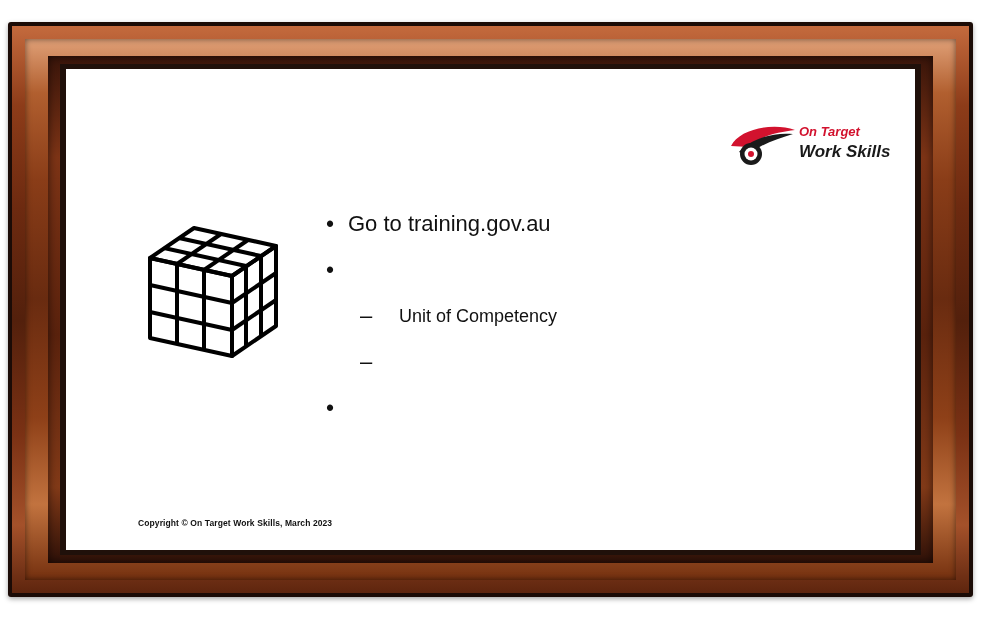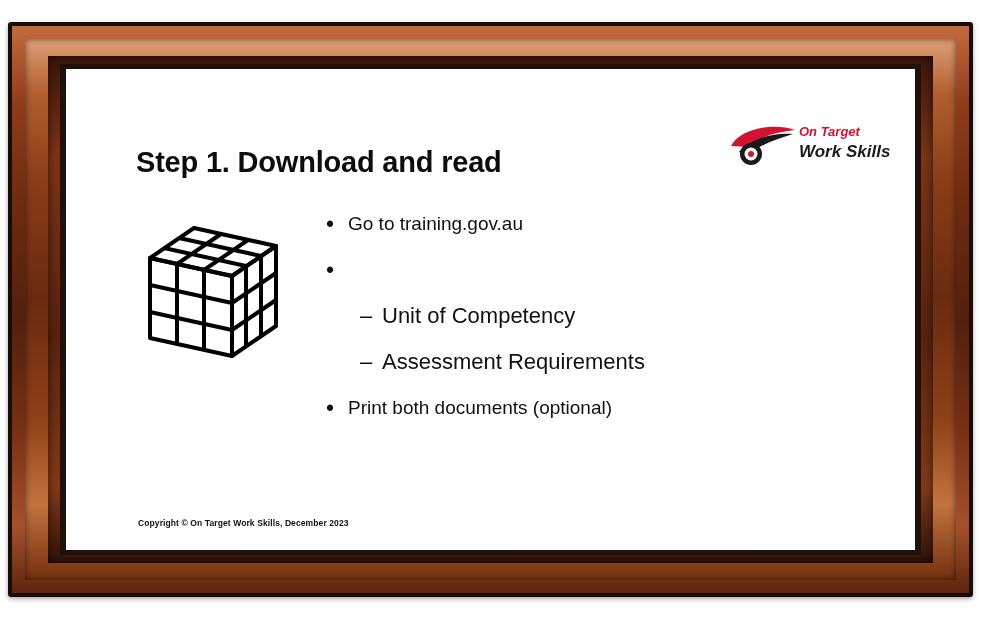--- a/index.html
+++ b/index.html
@@ -157,26 +157,27 @@
     flex: 0 0 22px;
     font-size: 23px;
     line-height: 30px;
     color: #111111;
     text-align: left;
   }
   .bullet-row.level-2 .bullet-mark {
     font-size: 22px;
   }
   .bullet-text {
-    font-size: 19px;
+    font-size: 22px;
     line-height: 30px;
     color: #111111;
   }
   .bullet-row.level-2 .bullet-text {
-    font-size: 22px;
+    font-size: 18px;
+    margin-left: 17px;
   }
 
   
   .copyright {
     position: absolute;
     left: 72px;
     bottom: 22px;
     font-size: 8.5px;
     font-weight: bold;
     color: #111111;
@@ -190,21 +191,20 @@
 <div class="page">
 
   <div class="frame-outer">
     <div class="frame-band-1"></div>
     <div class="frame-band-2"></div>
     <div class="frame-bevel-dark"></div>
     <div class="frame-inner-lip"></div>
 
     <div class="slide">
 
-      <h1 class="slide-title">Step 1. Download and read</h1>
 
       <div class="logo">
         <svg viewBox="0 0 164 56" width="164" height="56" aria-hidden="true">
 
           <path d="M2 30 C10 13, 44 6, 66 14 C50 16, 30 20, 20 31 Z" fill="#d2122e"></path>
           <path d="M10 36 C22 22, 46 16, 64 18 C48 23, 28 29, 20 40 Z" fill="#1a1a1a"></path>
           <circle cx="22" cy="38" r="11" fill="#1a1a1a"></circle>
           <circle cx="22" cy="38" r="6.5" fill="#ffffff"></circle>
           <circle cx="22" cy="38" r="3" fill="#d2122e"></circle>
           <text x="70" y="20" font-family="Liberation Sans, sans-serif" font-size="13" font-weight="bold" font-style="italic" fill="#d2122e">On Target</text>
@@ -248,28 +248,26 @@
           <span class="bullet-mark">•</span>
         </div>
 
         <div class="bullet-row level-2">
           <span class="bullet-mark">–</span>
           <span class="bullet-text">Unit of Competency</span>
         </div>
 
         <div class="bullet-row level-2">
           <span class="bullet-mark">–</span>
-          <span class="bullet-text">Assessment Requirements</span>
         </div>
 
         <div class="bullet-row level-1">
           <span class="bullet-mark">•</span>
-          <span class="bullet-text">Print both documents (optional)</span>
         </div>
 
       </div>
 
-      <div class="copyright">Copyright © On Target Work Skills, December 2023</div>
+      <div class="copyright">Copyright © On Target Work Skills, March 2023</div>
 
     </div>
   </div>
 
 </div>
 
 </body></html>

